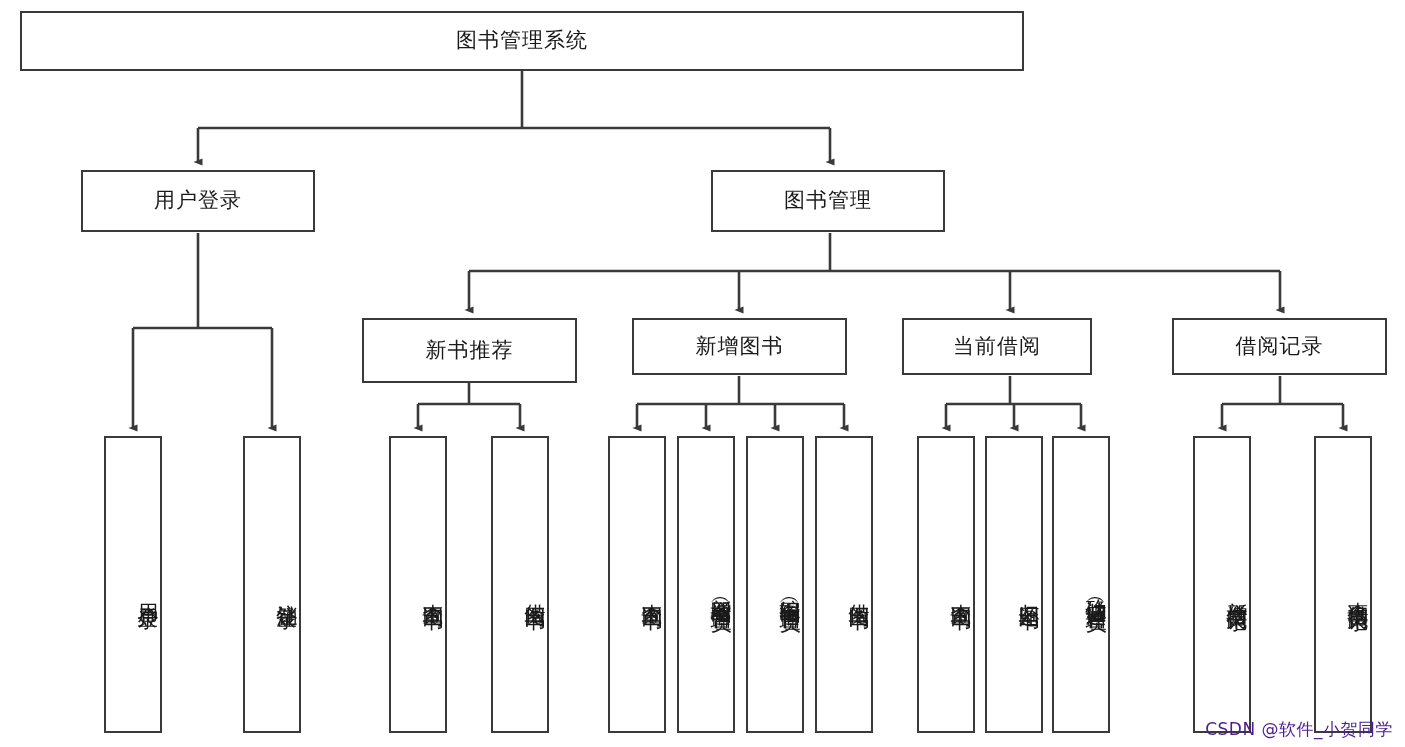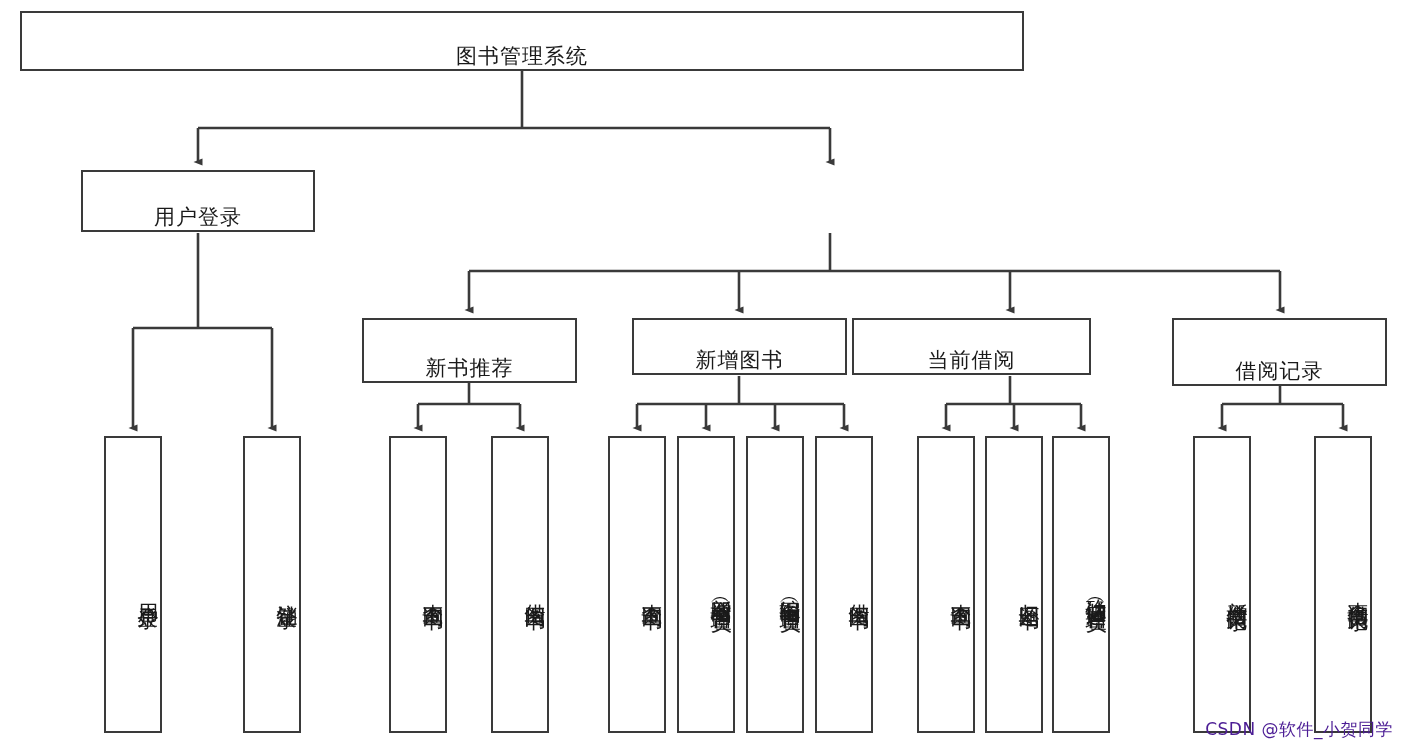--- a/index.html
+++ b/index.html
@@ -21,21 +21,21 @@
     width: 1405px;
     height: 747px;
     pointer-events: none;
   }
   .node {
     position: absolute;
     box-sizing: border-box;
     border: 2.5px solid #3a3a3a;
     background: #ffffff;
     display: flex;
-    align-items: flex-end;
+    align-items: center;
     justify-content: center;
     color: #1a1a1a;
     text-align: center;
   }
   .node.h {
     font-size: 21px;
     letter-spacing: 1px;
     line-height: 1.2;
   }
   .node.v {
@@ -119,31 +119,34 @@
     </g>
   </svg>
 
   <div class="node h" style="left:20px; top:11px; width:1004px; height:60px;">
     <span>图书管理系统</span>
   </div>
 
   <div class="node h" style="left:81px; top:170px; width:234px; height:62px;">
     <span>用户登录</span>
   </div>
+  <div class="node h" style="left:711px; top:170px; width:234px; height:62px;">
+    <span>图书管理</span>
+  </div>
 
   <div class="node h" style="left:362px; top:318px; width:215px; height:65px;">
     <span>新书推荐</span>
   </div>
   <div class="node h" style="left:632px; top:318px; width:215px; height:57px;">
     <span>新增图书</span>
   </div>
-  <div class="node h" style="left:852px; top:318px; width:239px; height:57px;">
+  <div class="node h" style="left:902px; top:318px; width:190px; height:57px;">
     <span>当前借阅</span>
   </div>
-  <div class="node h" style="left:1172px; top:318px; width:215px; height:68px;">
+  <div class="node h" style="left:1172px; top:318px; width:215px; height:57px;">
     <span>借阅记录</span>
   </div>
 
   <div class="node v" style="left:104px; top:436px; width:58px; height:297px;">
     <span>用户登录</span>
   </div>
   <div class="node v" style="left:243px; top:436px; width:58px; height:297px;">
     <span>注销登录</span>
   </div>
 

